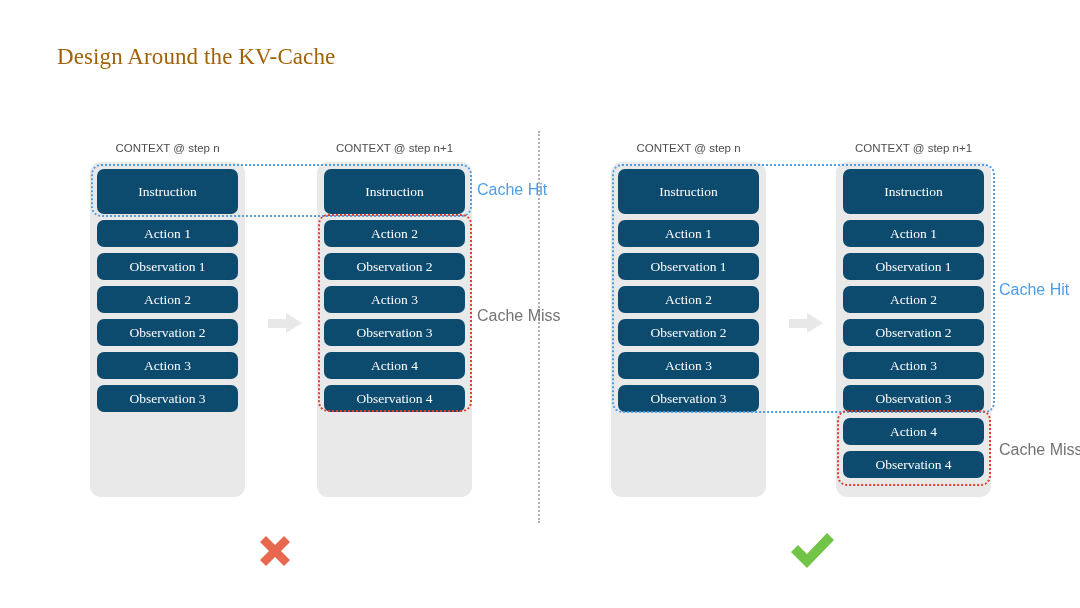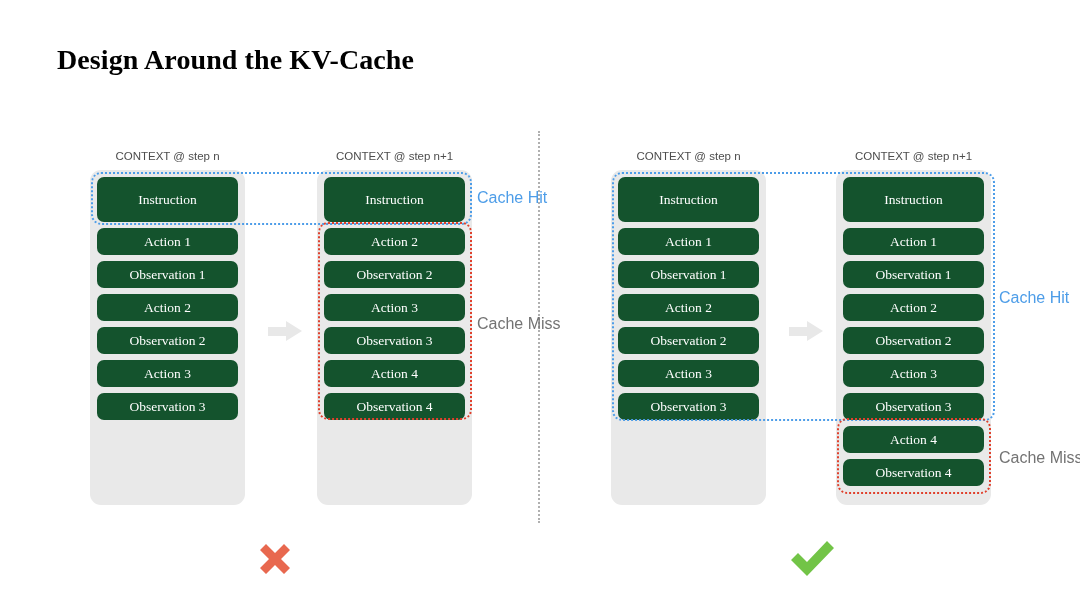--- a/index.html
+++ b/index.html
@@ -14,43 +14,42 @@
     overflow: hidden;
     position: relative;
   }
 
   
   #slide-title {
     position: absolute;
     left: 57px;
     top: 44px;
     font-family: "Liberation Serif", serif;
-    font-weight: bold;
-    font-size: 28px;
-    color: #000000;
+    font-weight: normal;
+    font-size: 23px;
+    color: #a16207;
     letter-spacing: 0.1px;
     white-space: nowrap;
   }
 
   
   #center-divider {
     position: absolute;
     left: 538px;
     top: 131px;
     width: 0;
     height: 392px;
     border-left: 2px dotted #b0b0b0;
   }
 
   
   .diagram {
     position: absolute;
     top: 0;
     height: 456px;
-    margin-top: 8px;
   }
   #diagram-bad  { left: 0px;   width: 538px; }
   #diagram-good { left: 538px; width: 542px; }
 
   
   .ctx-column { position: absolute; }
   .ctx-label {
     position: absolute;
     top: -20px;
     left: 0;
@@ -71,21 +70,21 @@
   }
   .ctx-items {
     position: absolute;
     top: 7px;
     left: 7px;
     right: 7px;
   }
   .ctx-box {
     height: 27px;
     margin-bottom: 6px;
-    background: #14532d;
+    background: #0c4a6e;
     border-radius: 7px;
     color: #ffffff;
     font-family: "Liberation Serif", serif;
     font-size: 13.5px;
     display: flex;
     align-items: center;
     justify-content: center;
     white-space: nowrap;
   }
   .ctx-box.tall { height: 45px; }

